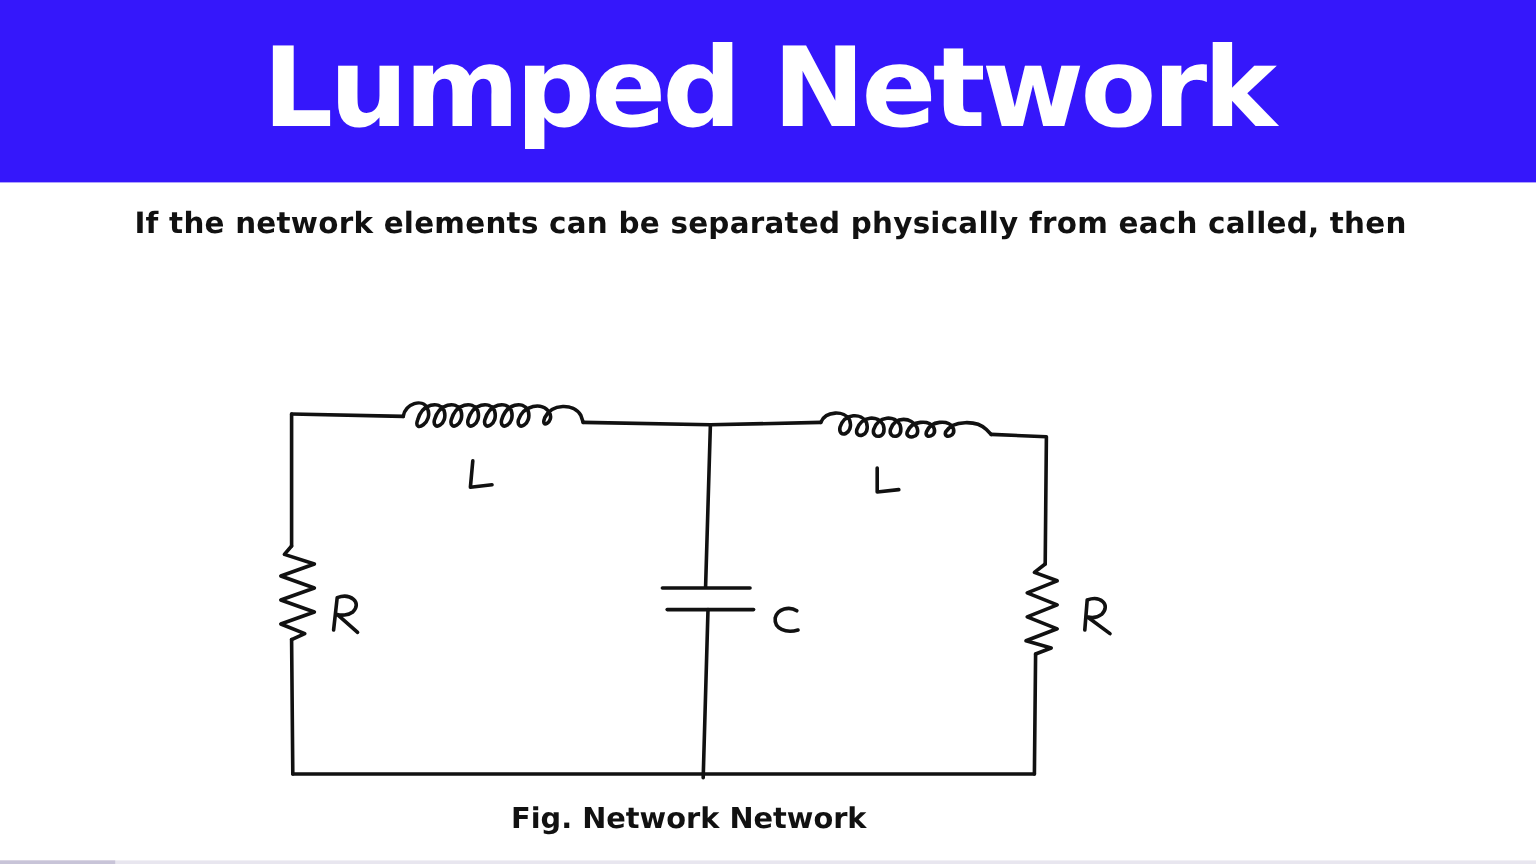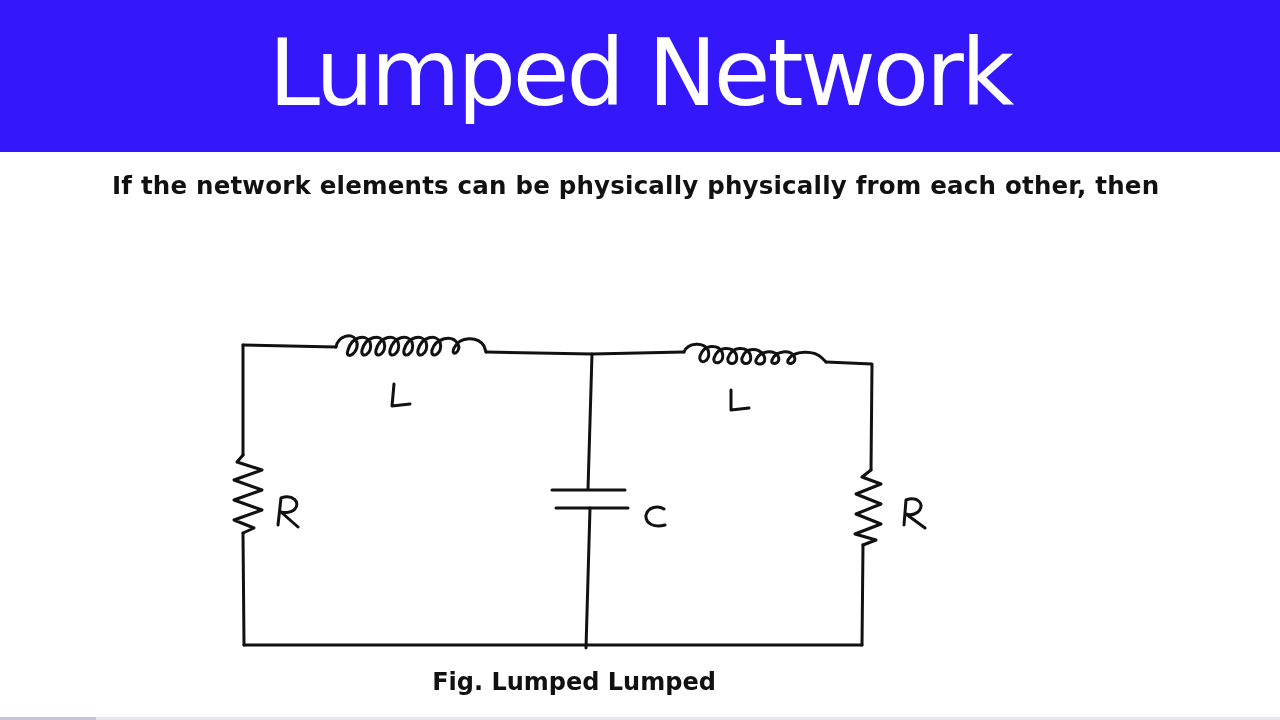--- a/index.html
+++ b/index.html
@@ -8,21 +8,21 @@
       background: #ffffff; position: relative;
       font-family: "DejaVu Sans", sans-serif;
     }
     .banner {
       position: absolute; left: 0; top: 0; width: 1280px; height: 152px;
       background: #3517fb;
       display: flex; align-items: center; justify-content: center;
     }
     .banner-title {
       color: #ffffff; font-family: "DejaVu Sans", sans-serif;
-      font-weight: normal; font-size: 92px; letter-spacing: -3px;
+      font-weight: bold; font-size: 92px; letter-spacing: -3px;
       margin-top: -6px;
     }
     .desc {
       position: absolute; left: 112px; top: 166px; width: 1080px;
       font-family: "DejaVu Sans", sans-serif; font-weight: bold;
       font-size: 24.5px; line-height: 39px; color: #111111;
       letter-spacing: 0.2px;
     }
     .circuit { position: absolute; left: 0; top: 0; }
     .caption {
@@ -40,21 +40,21 @@
     }
   </style>
 </head>
 <body>
 
 <div class="banner">
   <div class="banner-title">Lumped Network</div>
 </div>
 
 <div class="desc">
-  <div>If the network elements can be physically physically from each other, then</div>
+  <div>If the network elements can be separated physically from each called, then</div>
 </div>
 
 <svg class="circuit" width="1280" height="720" fill="none" stroke="#111" stroke-width="3" stroke-linecap="round" stroke-linejoin="round">
 
   <g>
     <path d="M243 345 L243 455"></path>
   </g>
 
   <g>
     <path d="M243 345 L336 347"></path>
@@ -118,16 +118,16 @@
     </g>
     <g>
       <path d="M904 525 L906 500 C917 496,926 504,918 512 C914 515,909 515,906 514 L925 528" stroke="#111" stroke-width="3" fill="none"></path>
     </g>
     <g>
       <path d="M664 509 C658 505,648 507,646 515 C645 524,655 528,665 525" stroke="#111" stroke-width="3" fill="none"></path>
     </g>
   </g>
 </svg>
 
-<div class="caption">Fig. Lumped Lumped</div>
+<div class="caption">Fig. Network Network</div>
 
 <div class="bottom-rule"></div>
 <div class="bottom-rule-left"></div>
 
 </body></html>

